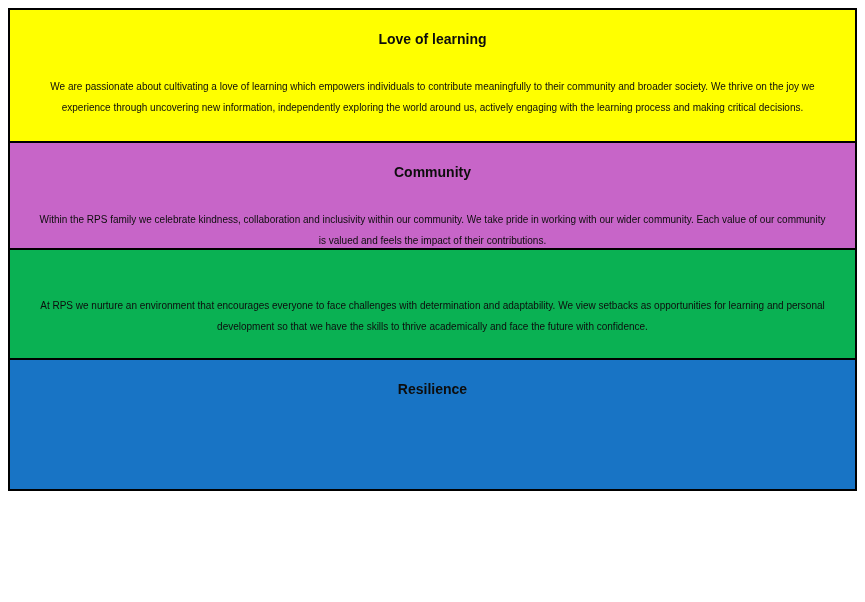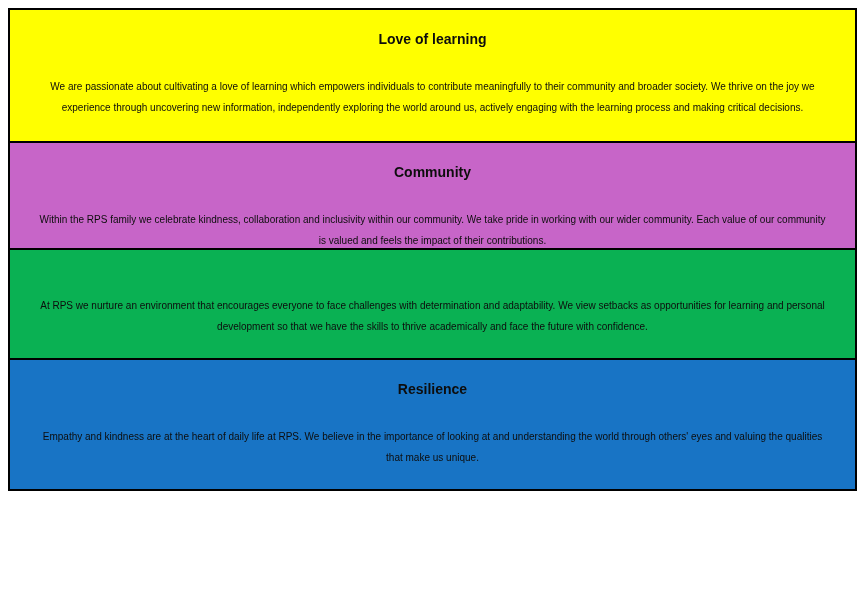--- a/index.html
+++ b/index.html
@@ -67,16 +67,15 @@
     <div class="value-title">Community</div>
     <div class="value-body">Within the RPS family we celebrate kindness, collaboration and inclusivity within our community. We take pride in working with our wider community. Each value of our community is valued and feels the impact of their contributions.</div>
   </div>
 
   <div class="value-row" style="background: rgb(10, 177, 83);">
     <div class="value-body">At RPS we nurture an environment that encourages everyone to face challenges with determination and adaptability. We view setbacks as opportunities for learning and personal development so that we have the skills to thrive academically and face the future with confidence.</div>
   </div>
 
   <div class="value-row" style="background: rgb(24, 116, 197);">
     <div class="value-title">Resilience</div>
-    <div class="value-body">Empathy and kindness are at the heart of daily life at RPS. We believe in the importance of looking at and understanding the world through others' eyes and valuing the qualities that make us unique.</div>
   </div>
 </div>
 </div>
 
 </body></html>

